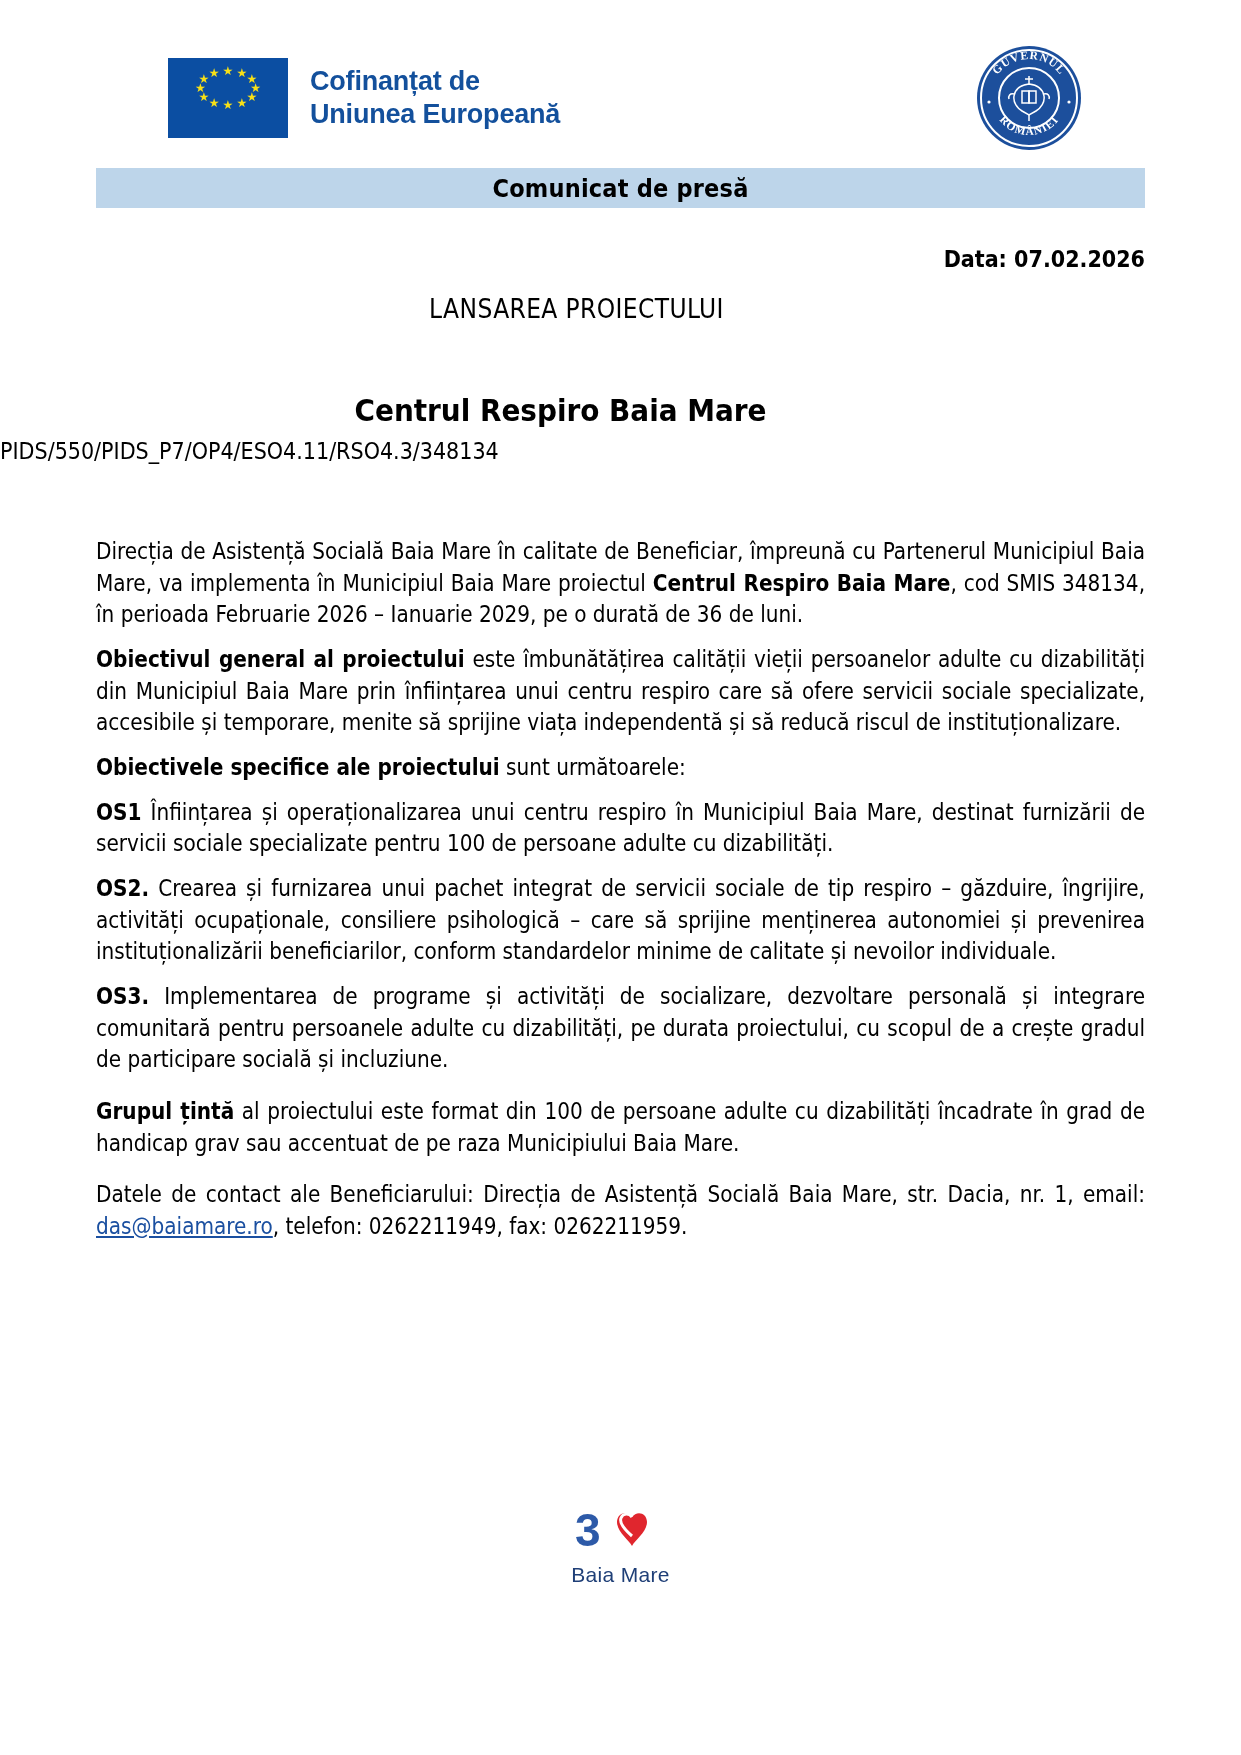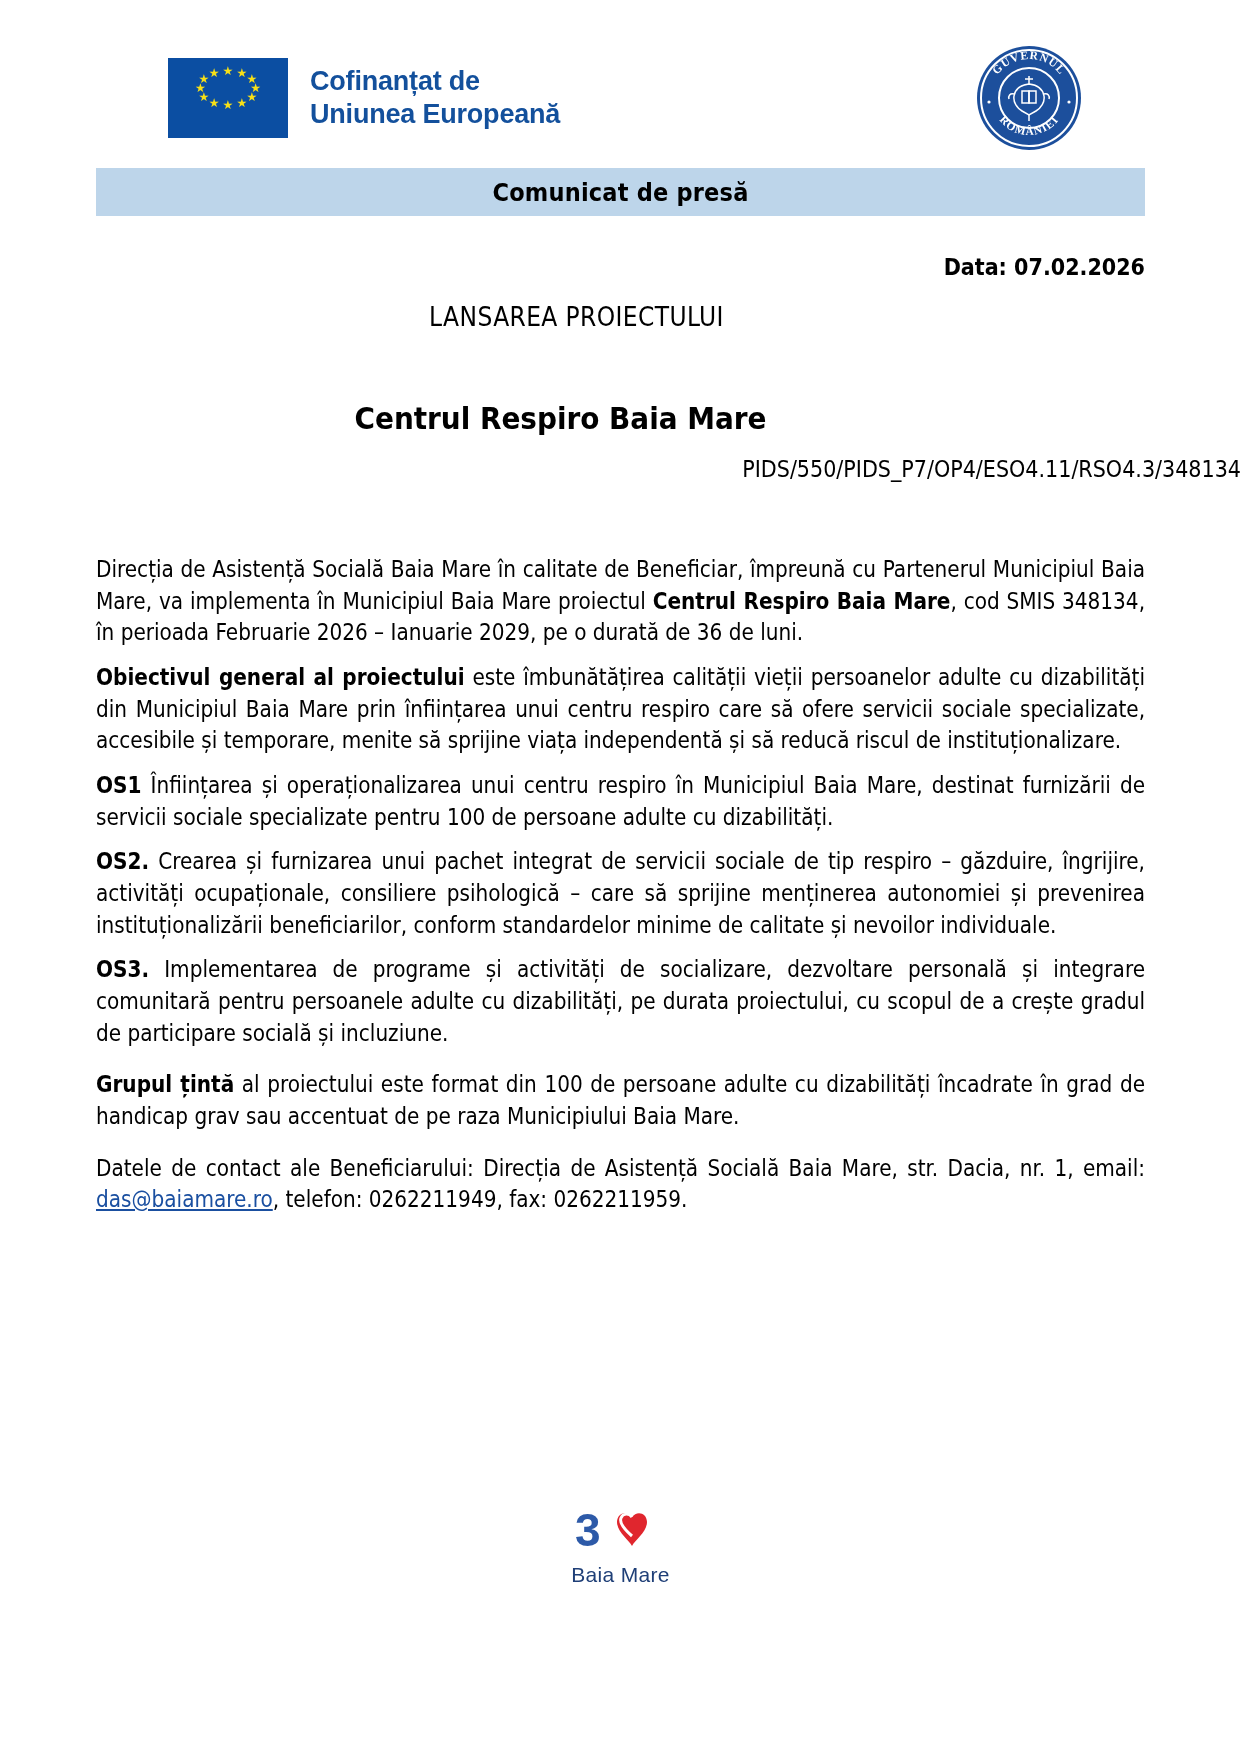--- a/index.html
+++ b/index.html
@@ -78,21 +78,21 @@
     position: absolute;
     left: 50%; top: 50%;
     transform: translate(-50%, -50%);
     width: 46px; height: 52px;
   }
 
   
   .banner {
     margin: 28px 96px 0 96px;
     background: #bdd5ea;
-    height: 48px;
+    height: 40px;
     display: flex;
     align-items: center;
     justify-content: center;
   }
   .banner-title {
     font-family: "DejaVu Sans Condensed", "DejaVu Sans", sans-serif;
     font-weight: bold;
     font-size: 25px;
     color: #000;
     letter-spacing: 0.2px;
@@ -119,22 +119,22 @@
   }
   .project-title {
     margin: 68px 0 0 0;
     text-align: center;
     font-size: 31px;
     font-weight: bold;
     padding-right: 120px;
     font-family: "DejaVu Sans Condensed", "DejaVu Sans", sans-serif;
   }
   .project-code {
-    margin: 20px 0 0 0;
-    text-align: right;
+    margin: 10px 0 0 0;
+    text-align: left;
     font-size: 23px;
     font-family: "DejaVu Sans Condensed", "DejaVu Sans", sans-serif;
   }
 
   
   .body-wrap {
     margin: 72px 96px 0 96px;
     font-family: "DejaVu Sans Condensed", "DejaVu Sans", sans-serif;
     font-size: 22.3px;
     line-height: 1.42;
@@ -241,20 +241,21 @@
   <div class="project-title">Centrul Respiro Baia Mare</div>
   <div class="project-code">PIDS/550/PIDS_P7/OP4/ESO4.11/RSO4.3/348134</div>
 
   <div class="body-wrap">
 
     <p><span>Direcția de Asistență Socială Baia Mare în calitate de Beneficiar, împreună cu Partenerul Municipiul Baia Mare, va implementa în Municipiul Baia Mare proiectul </span><b>Centrul Respiro Baia Mare</b><span>, cod SMIS 348134, în perioada Februarie 2026 – Ianuarie 2029, pe o durată de 36 de luni.</span></p>
 
 
     <p><b>Obiectivul general al proiectului</b><span> este îmbunătățirea calității vieții persoanelor adulte cu dizabilități din Municipiul Baia Mare prin înființarea unui centru respiro care să ofere servicii sociale specializate, accesibile și temporare, menite să sprijine viața independentă și să reducă riscul de instituționalizare.</span></p>
 
+    <p><b>Obiectivele specifice ale proiectului</b><span> sunt următoarele:</span></p>
 
     <p><b>OS1</b><span> Înființarea și operaționalizarea unui centru respiro în Municipiul Baia Mare, destinat furnizării de servicii sociale specializate pentru 100 de persoane adulte cu dizabilități.</span></p>
 
     <p><b>OS2.</b><span> Crearea și furnizarea unui pachet integrat de servicii sociale de tip respiro – găzduire, îngrijire, activități ocupaționale, consiliere psihologică – care să sprijine menținerea autonomiei și prevenirea instituționalizării beneficiarilor, conform standardelor minime de calitate și nevoilor individuale.</span></p>
 
     <p><b>OS3.</b><span> Implementarea de programe și activități de socializare, dezvoltare personală și integrare comunitară pentru persoanele adulte cu dizabilități, pe durata proiectului, cu scopul de a crește gradul de participare socială și incluziune.</span></p>
 
     <p style="margin-top:20px;"><b>Grupul țintă</b><span> al proiectului este format din 100 de persoane adulte cu dizabilități încadrate în grad de handicap grav sau accentuat de pe raza Municipiului Baia Mare.</span></p>
 
     <p style="margin-top:20px;"><span>Datele de contact ale Beneficiarului: Direcția de Asistență Socială Baia Mare, str. Dacia, nr. 1, email: </span><a href="#">das@baiamare.ro</a><span>, telefon: 0262211949, fax: 0262211959.</span></p>

